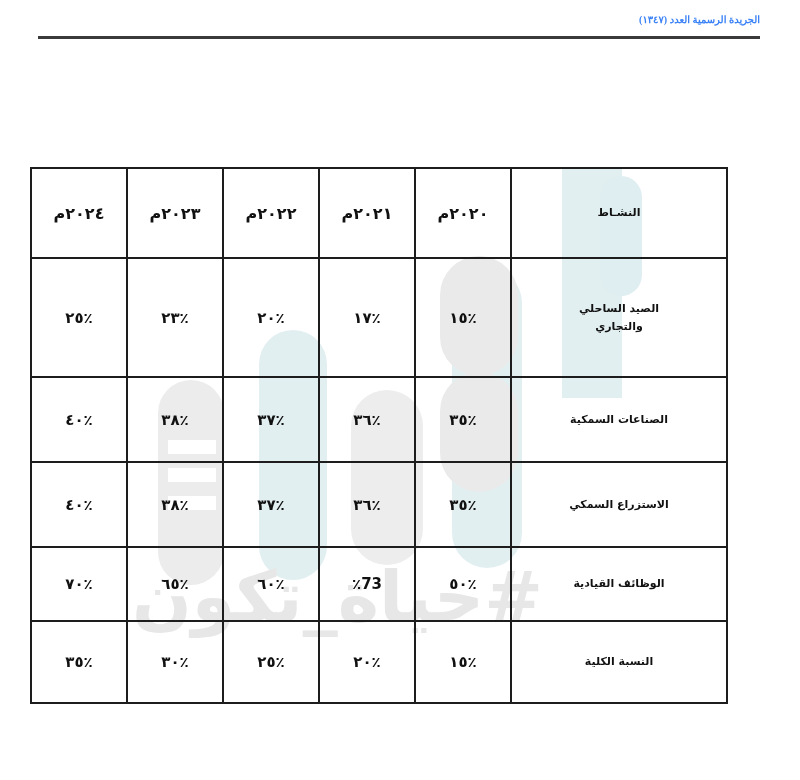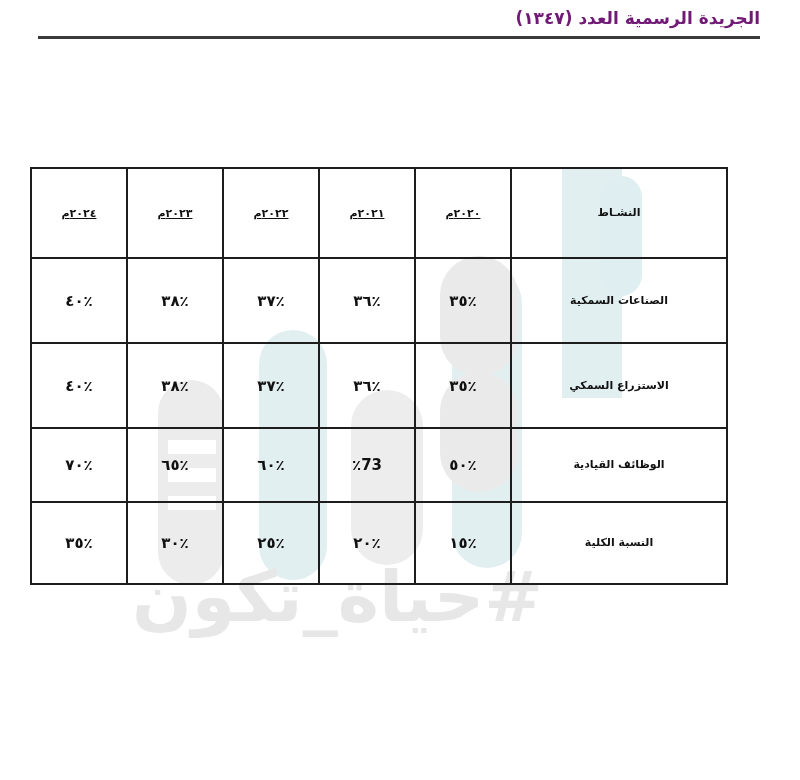--- a/index.html
+++ b/index.html
@@ -42,25 +42,26 @@
   #running-head {
     position: absolute;
     top: 8px;
     right: 40px;
     left: 40px;
     z-index: 3;
     text-align: right;
     direction: rtl;
   }
   #running-head .rh-text {
-    font-size: 17px;
+    font-size: 10px;
     font-weight: 700;
     line-height: 1.2;
-    color: #701a75;
+    color: #3b82f6;
     display: inline-block;
+    font-family: Liberation Serif, serif;
   }
   #head-rule {
     position: absolute;
     top: 36px;
     right: 40px;
     width: 722px;
     height: 3px;
     background: #3a3a3a;
     z-index: 3;
   }
@@ -113,24 +114,23 @@
   }
   th.col-activity, td.cell-activity {
     width: 210px;
     font-size: 11px;
     font-weight: 700;
     line-height: 1.6;
     letter-spacing: 0.2px;
   }
   th.col-year {
     width: 90px;
-    font-size: 11px;
+    font-size: 16px;
     font-weight: 700;
     letter-spacing: 1px;
-    text-decoration: underline;
   }
   td.cell-value {
     font-size: 15px;
     font-weight: 700;
     letter-spacing: 0.5px;
   }
   tr.head-row th { height: 80px; }
   tr.row-0 td { height: 109px; }
   tr.row-1 td { height: 75px; }
   tr.row-2 td { height: 75px; }
@@ -175,20 +175,31 @@
         <th class="col-activity">النشـاط</th>
         <th class="col-year">٢٠٢٠م</th>
         <th class="col-year">٢٠٢١م</th>
         <th class="col-year">٢٠٢٢م</th>
         <th class="col-year">٢٠٢٣م</th>
         <th class="col-year">٢٠٢٤م</th>
       </tr>
     </thead>
     <tbody>
 
+      <tr class="row-0">
+        <td class="cell-activity">
+          <span class="activity-line">الصيد الساحلي</span>
+          <span class="activity-line">والتجاري</span>
+        </td>
+        <td class="cell-value">٪١٥</td>
+        <td class="cell-value">٪١٧</td>
+        <td class="cell-value">٪٢٠</td>
+        <td class="cell-value">٪٢٣</td>
+        <td class="cell-value">٪٢٥</td>
+      </tr>
 
       <tr class="row-1">
         <td class="cell-activity">
           <span class="activity-line">الصناعات السمكية</span>
         </td>
         <td class="cell-value">٪٣٥</td>
         <td class="cell-value">٪٣٦</td>
         <td class="cell-value">٪٣٧</td>
         <td class="cell-value">٪٣٨</td>
         <td class="cell-value">٪٤٠</td>

